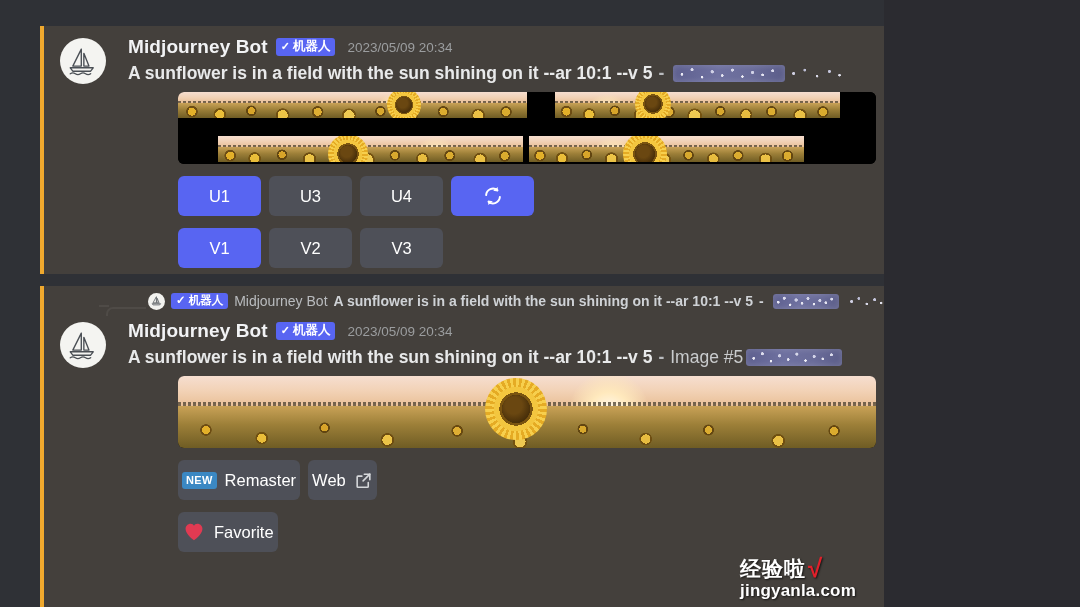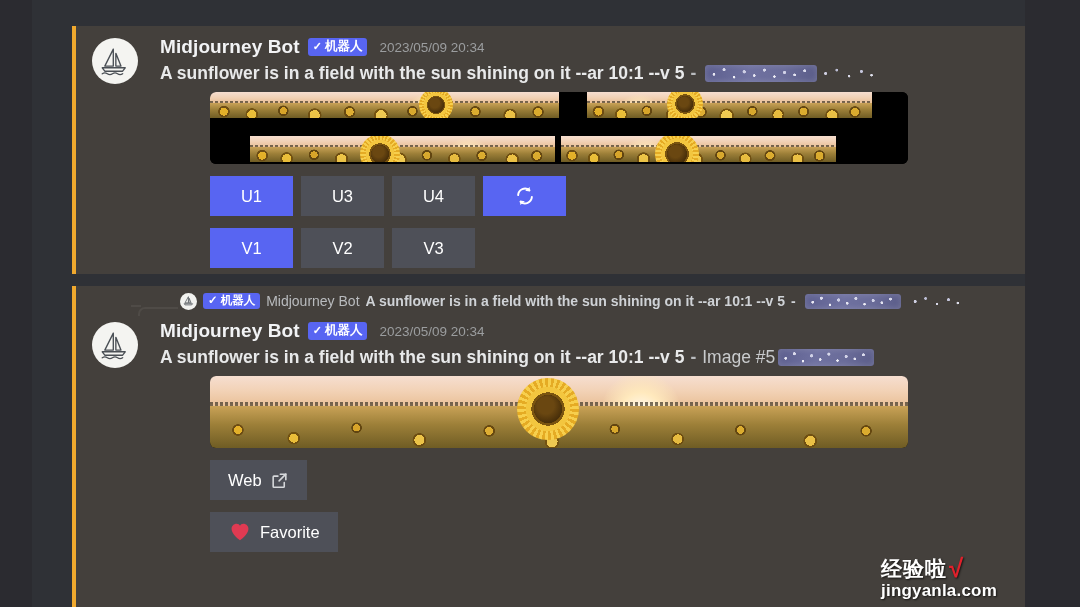--- a/index.html
+++ b/index.html
@@ -2,21 +2,21 @@
 <html><head>
 <meta charset="utf-8">
 <style>
   * { box-sizing: border-box; margin: 0; padding: 0; }
   html, body {
     width: 1080px; height: 607px;
     background: #2b2b30;
     font-family: "Liberation Sans", sans-serif;
     overflow: hidden;
   }
-  .stage { position: relative; width: 993px; height: 607px; background: #2f3136; margin-left: 32px; }
+  .stage { position: relative; width: 884px; height: 607px; background: #2f3136; }
 
   
   .msg {
     position: absolute;
     left: 40px; right: 0px;
     background: #44403c;
     border-left: 4px solid #f0a92e;
     padding: 0;
   }
   .msg-1 { top: 26px; height: 248px; }
@@ -216,27 +216,27 @@
   .hero-core {
     position: absolute; border-radius: 50%;
     background: radial-gradient(circle at 42% 38%, #6a4711 0 35%, #4a300a 70%, #3a2507 100%);
   }
 
   
   .btn-row { display: flex; gap: 8px; margin-left: 134px; margin-top: 12px; }
   .btn {
     height: 40px;
     min-width: 83px;
-    border-radius: 0;
+    border-radius: 6px;
     background: #4e5058;
     color: #ffffff;
     font-size: 16.5px;
     display: flex; align-items: center; justify-content: center;
     gap: 8px;
-    padding: 0 18px;
+    padding: 0 4px;
     cursor: pointer;
     user-select: none;
   }
   .btn.primary { background: #5865f2; }
   .btn.refresh { min-width: 83px; }
   .btn.wide { min-width: auto; }
   .newbadge {
     background: #3b88c3; color: #fff;
     font-size: 11px; font-weight: bold;
     padding: 3px 4px; border-radius: 3px;
@@ -439,20 +439,24 @@
         <div class="field"></div>
         <div class="flowers"></div>
         <div class="hero-flower" style="left:44%;top:2px;width:62px;height:62px;">
           <div class="hero-core" style="left:17px;top:17px;width:28px;height:28px;"></div>
         </div>
       </div>
     </div>
 
     <div class="btn-row">
       <div class="btn wide">
+        <span class="newbadge">NEW</span>
+        <span>Remaster</span>
+      </div>
+      <div class="btn wide">
         <span>Web</span>
         <svg width="19" height="19" viewBox="0 0 24 24">
           <path d="M13 4 h7 v7" fill="none" stroke="#d6d8db" stroke-width="2" stroke-linecap="round" stroke-linejoin="round"></path>
           <path d="M20 4 L11.5 12.5" fill="none" stroke="#d6d8db" stroke-width="2" stroke-linecap="round"></path>
           <path d="M18 14.5 V19.5 a1 1 0 0 1 -1 1 H5 a1 1 0 0 1 -1 -1 V7.5 a1 1 0 0 1 1 -1 H10" fill="none" stroke="#d6d8db" stroke-width="2" stroke-linecap="round" stroke-linejoin="round"></path>
         </svg>
       </div>
     </div>
 
     <div class="btn-row">

